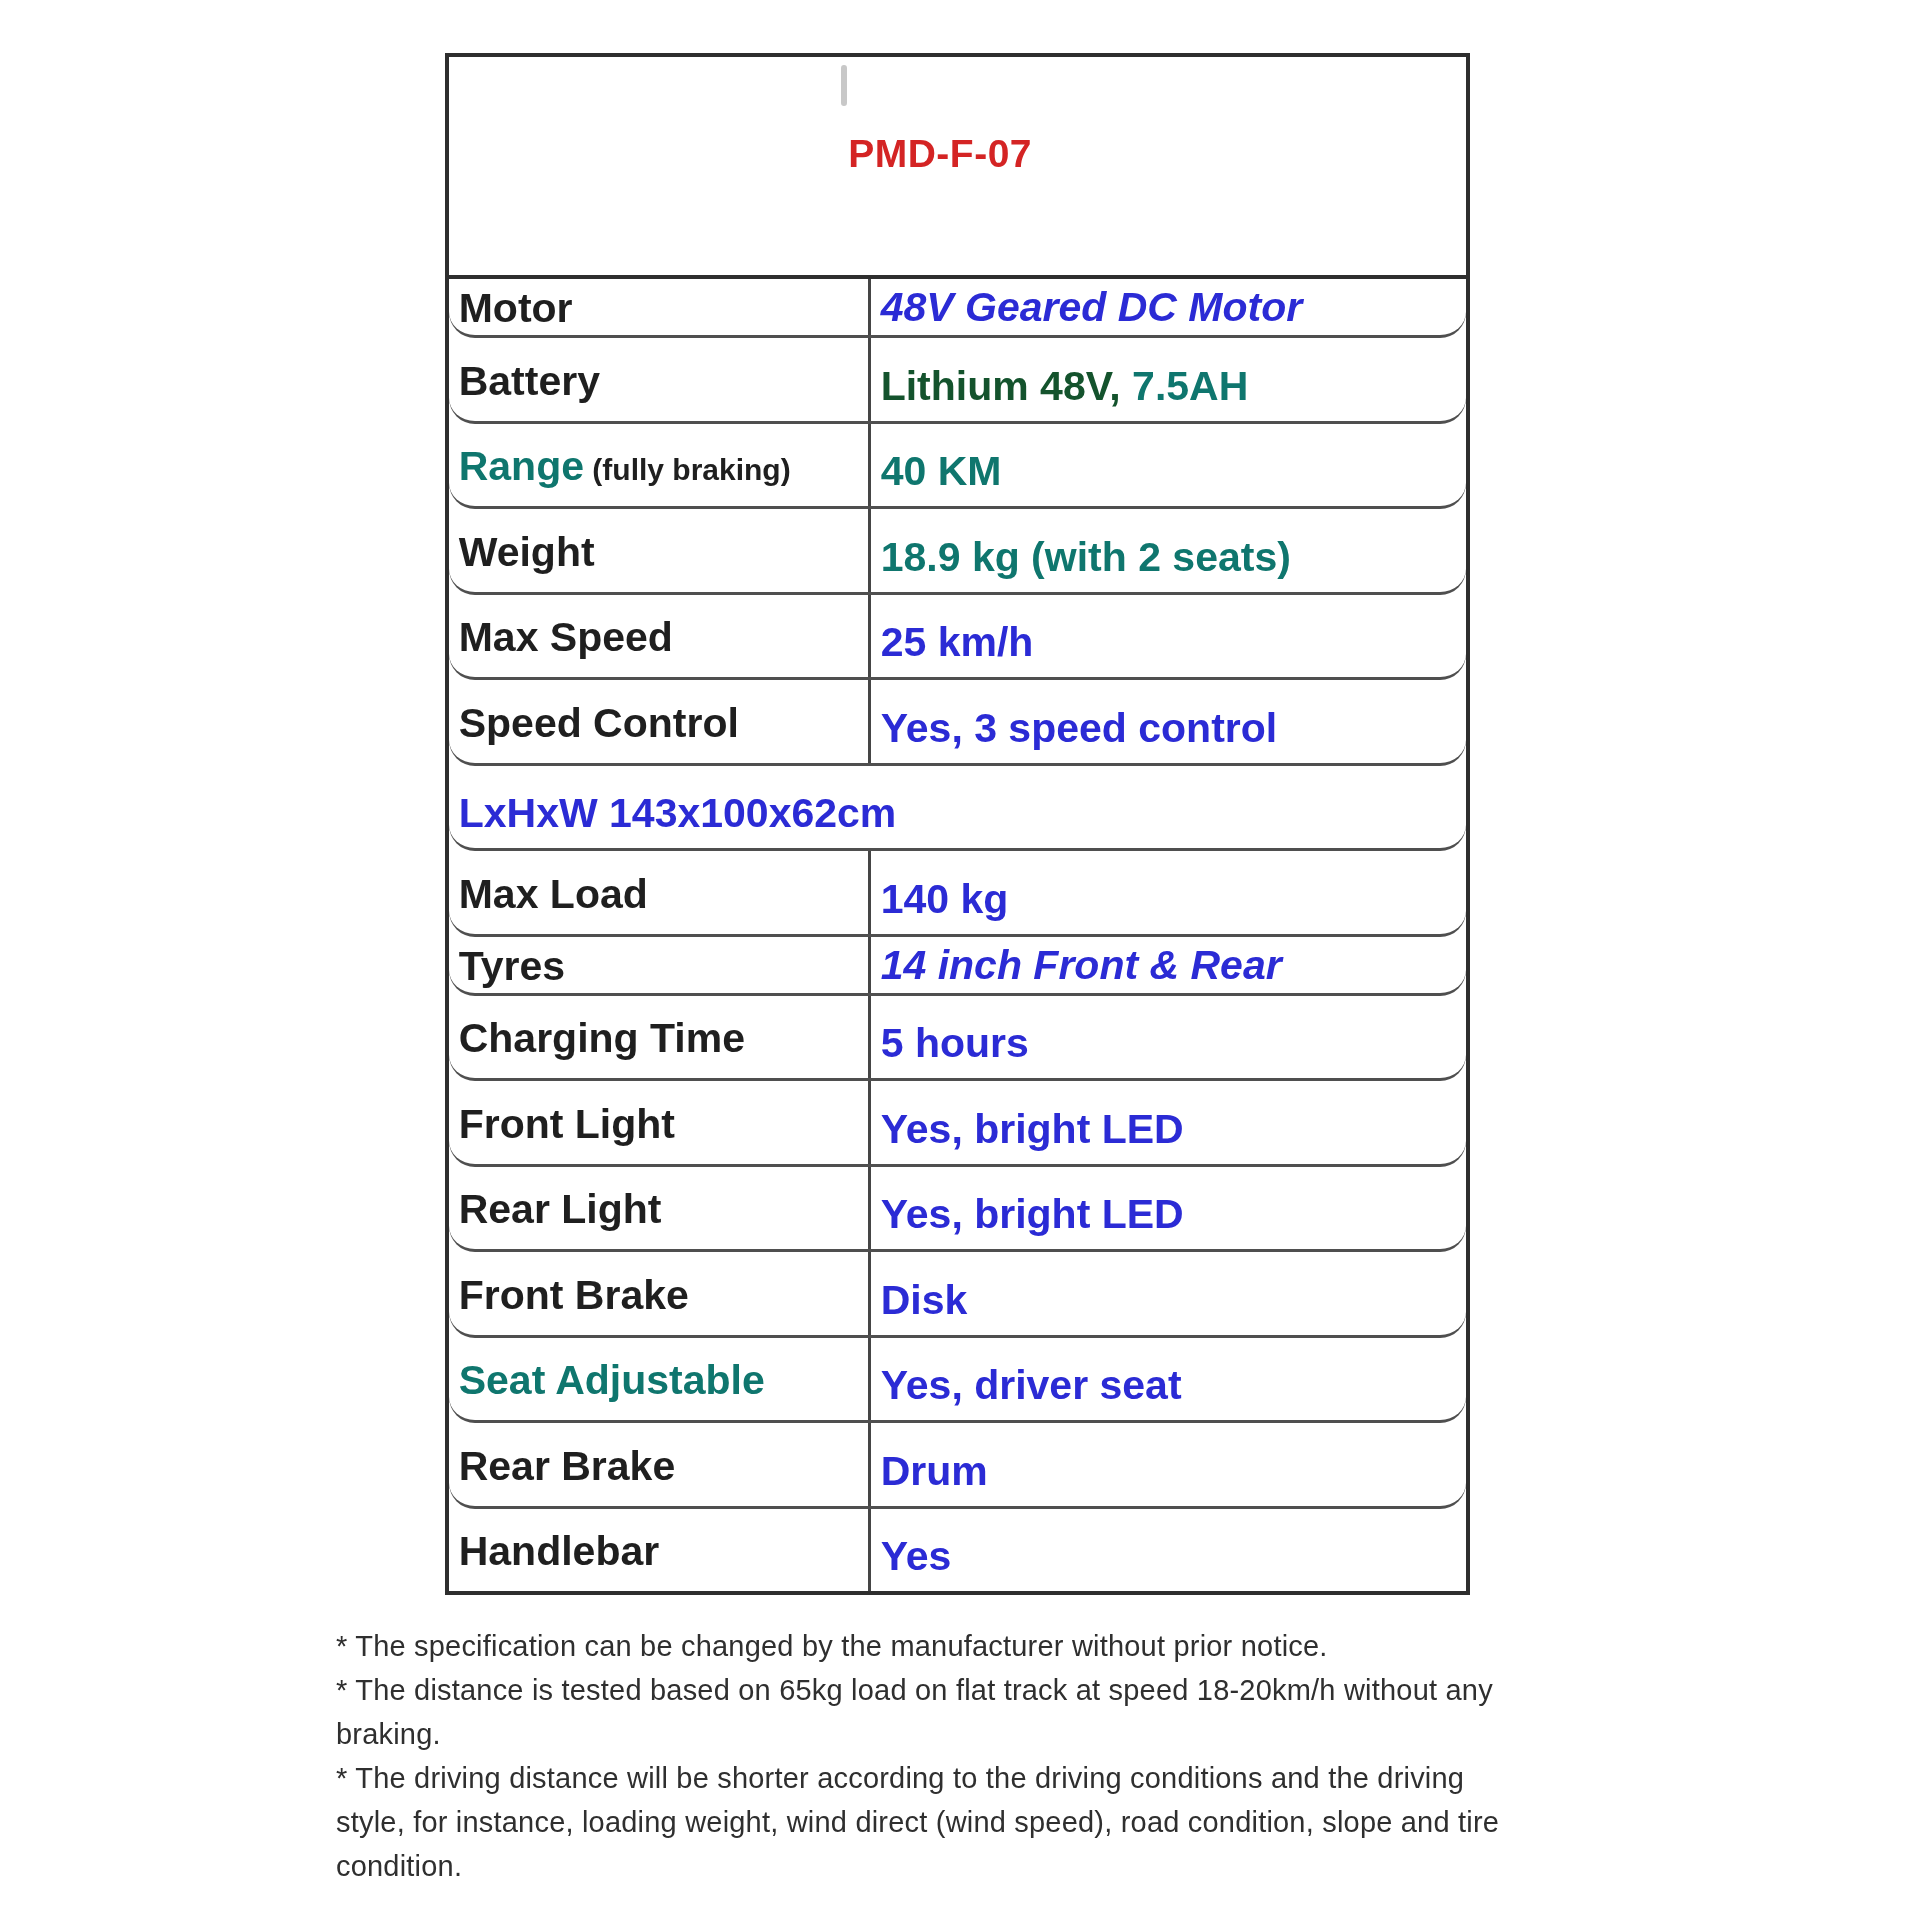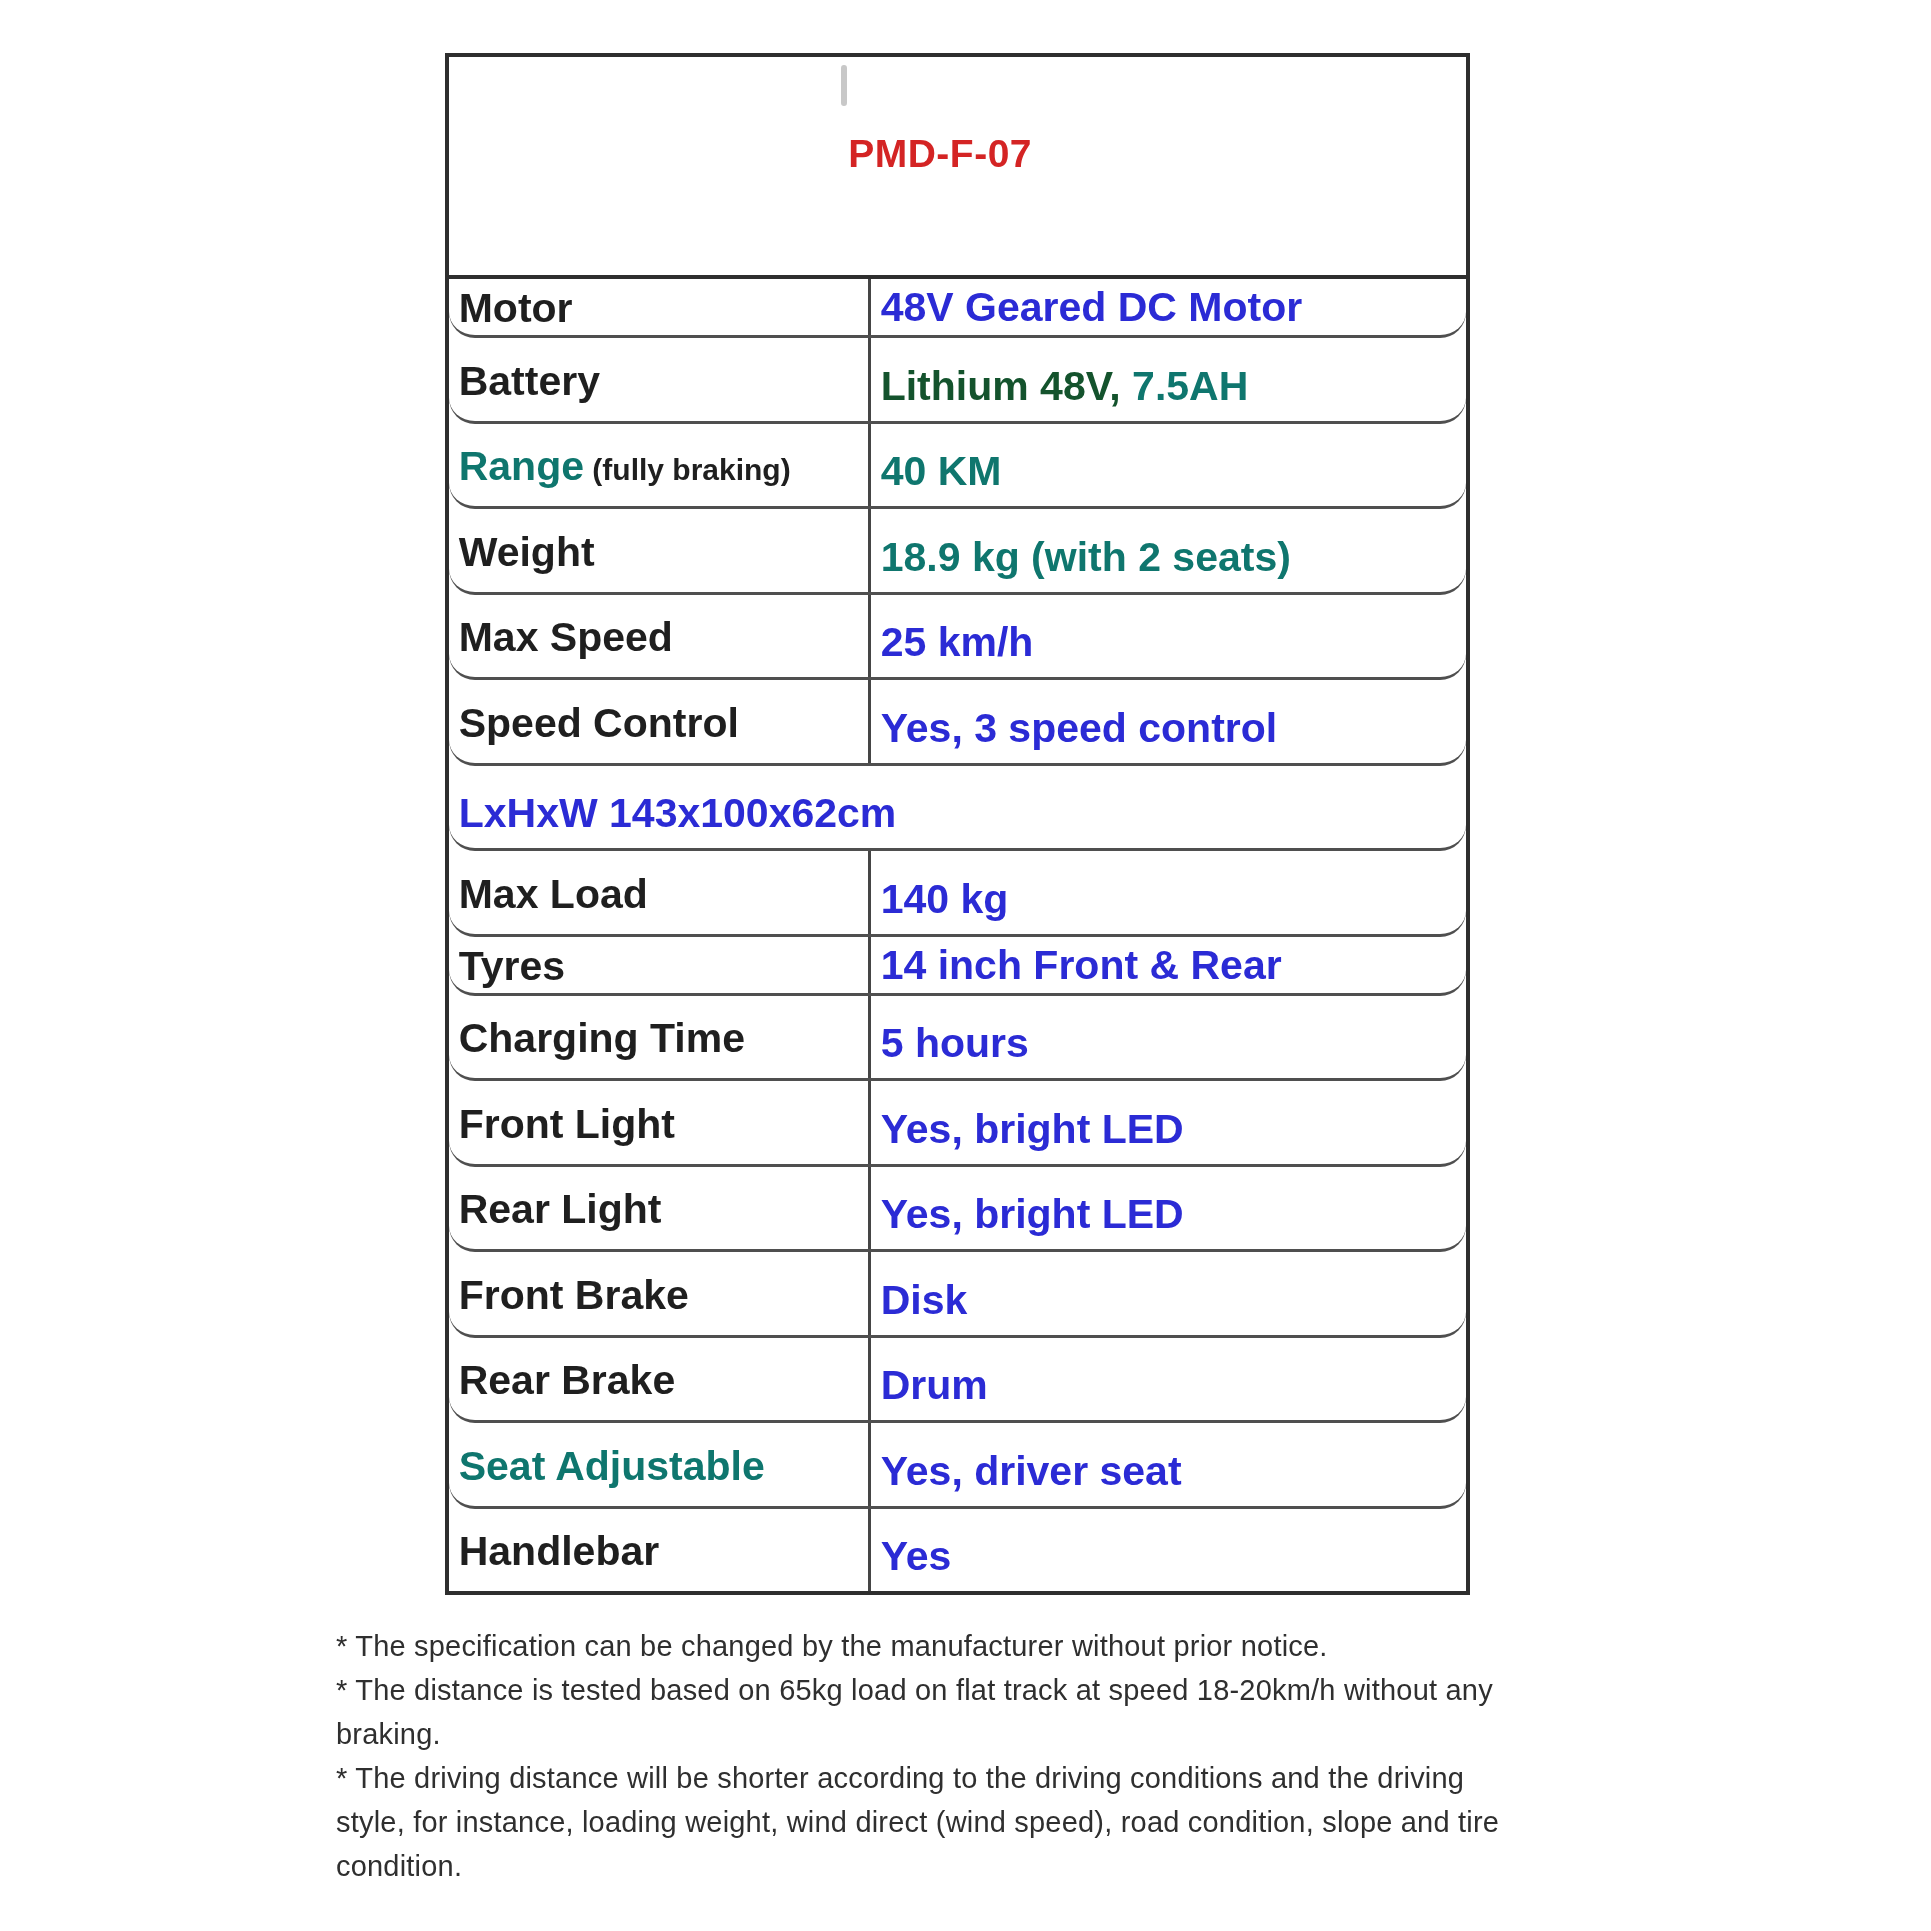--- a/index.html
+++ b/index.html
@@ -82,21 +82,21 @@
   .row-value {
     flex: 1 1 auto;
     display: flex;
     align-items: center;
     padding: 13.5px 0 0 9.7px;
     font-size: 41px;
     font-weight: bold;
     color: #2b2bd5;
     white-space: nowrap;
   }
-  .spec-row.short .row-value { padding-top: 1px; }
+  .spec-row.short .row-value { padding-top: 1px; font-style: italic; }
   .red { color: #0f766e; }
   .blue { color: #14532d; }
   .label-sub {
     font-size: 30px;
     color: #1f1f1f;
     font-weight: bold;
   }
 
   
   .notes {
@@ -190,27 +190,27 @@
         <div class="row-label">Rear Light</div>
         <div class="row-value">Yes, bright LED</div>
       </div>
 
       <div class="spec-row">
         <div class="row-label">Front Brake</div>
         <div class="row-value">Disk</div>
       </div>
 
       <div class="spec-row">
+        <div class="row-label red">Seat Adjustable</div>
+        <div class="row-value">Yes, driver seat</div>
+      </div>
+
+      <div class="spec-row">
         <div class="row-label">Rear Brake</div>
         <div class="row-value">Drum</div>
-      </div>
-
-      <div class="spec-row">
-        <div class="row-label red">Seat Adjustable</div>
-        <div class="row-value">Yes, driver seat</div>
       </div>
 
       <div class="spec-row">
         <div class="row-label">Handlebar</div>
         <div class="row-value">Yes</div>
       </div>
 
     </div>
   </div>
 

